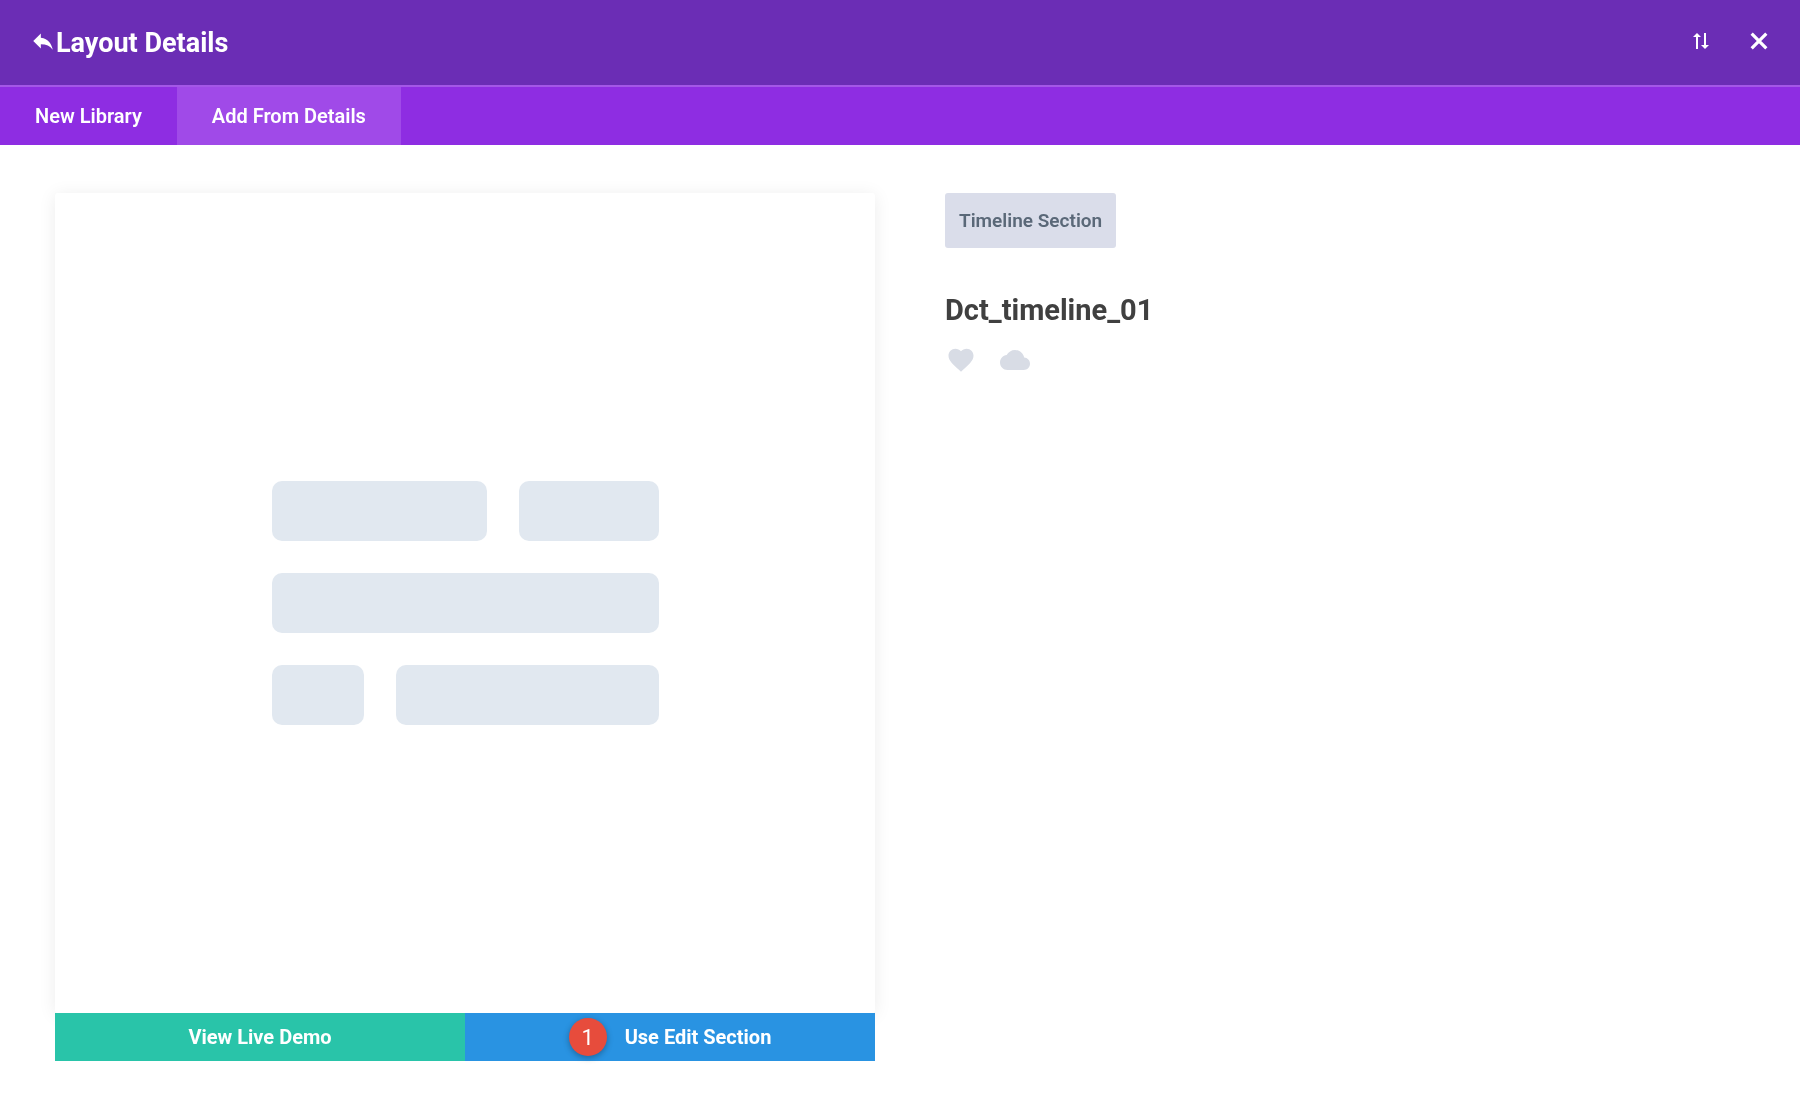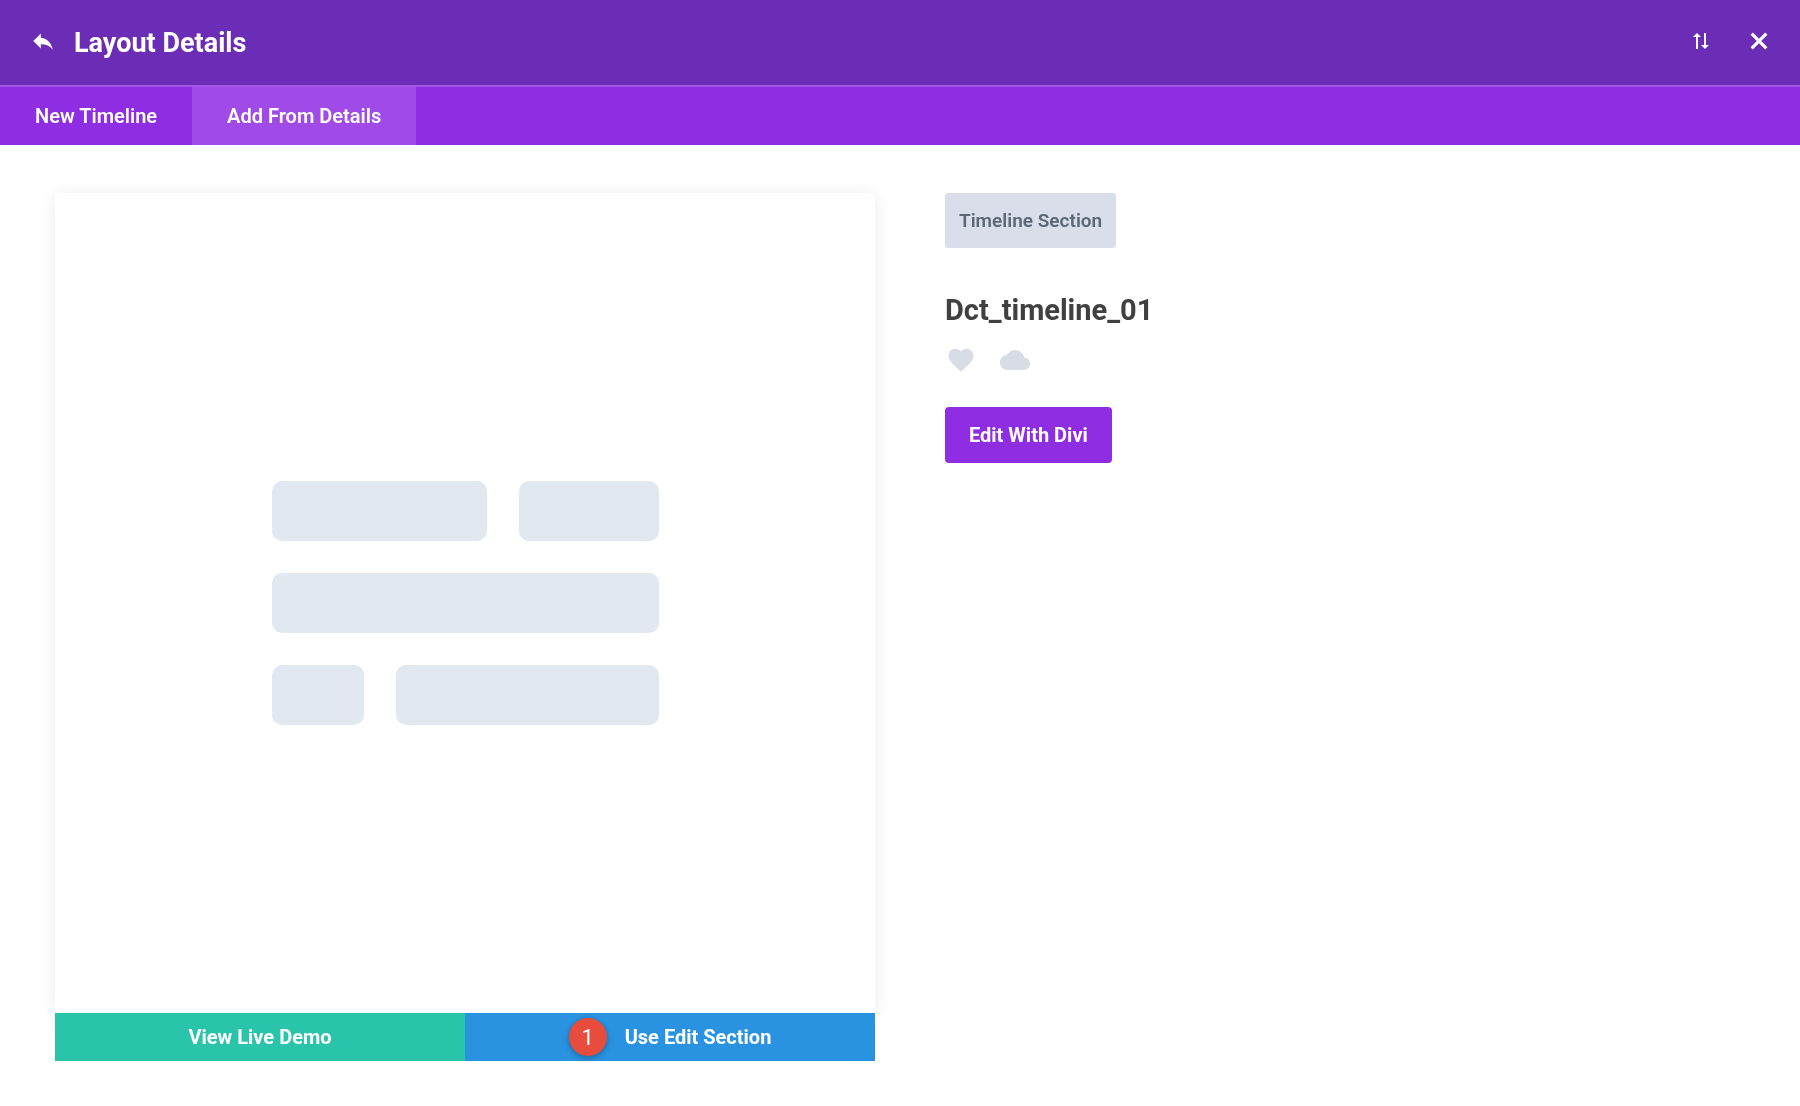--- a/index.html
+++ b/index.html
@@ -18,21 +18,20 @@
       background: #6b2db5;
       height: 85px;
       display: flex;
       align-items: center;
       justify-content: space-between;
       padding: 0 30px;
     }
     .header-left {
       display: flex;
       align-items: center;
-      gap: 18px;
     }
     .back-icon {
       color: #ffffff;
       cursor: pointer;
     }
     .header-title {
       color: #ffffff;
       font-size: 27px;
       font-weight: 700;
     }
@@ -201,21 +200,21 @@
     </span>
     <span class="close-icon">
       <svg width="22" height="22" viewBox="0 0 24 24" fill="none" stroke="currentColor" stroke-width="3.5">
         <path d="M4 4l16 16M20 4L4 20"></path>
       </svg>
     </span>
   </div>
 </div>
 
 <div class="tabs">
-  <div class="tab">New Timeline</div>
+  <div class="tab">New Library</div>
   <div class="tab active">Add From Details</div>
 </div>
 
 <div class="content">
   <div class="preview-column">
     <div class="preview-card">
       <div class="skeleton-wrap">
         <div class="skeleton-row">
           <div class="skeleton-box sk-a"></div>
           <div class="skeleton-box sk-b"></div>
@@ -246,15 +245,14 @@
         <svg width="32" height="30" viewBox="0 0 24 24" fill="currentColor">
           <path d="M12 21.35l-1.45-1.32C5.4 15.36 2 12.28 2 8.5 2 5.42 4.42 3 7.5 3c1.74 0 3.41.81 4.5 2.09C13.09 3.81 14.76 3 16.5 3 19.58 3 22 5.42 22 8.5c0 3.78-3.4 6.86-8.55 11.54L12 21.35z"></path>
         </svg>
       </span>
       <span class="meta-icon">
         <svg width="40" height="30" viewBox="0 0 24 24" fill="currentColor">
           <path d="M19.35 10.04C18.67 6.59 15.64 4 12 4 9.11 4 6.6 5.64 5.35 8.04 2.34 8.36 0 10.91 0 14c0 3.31 2.69 6 6 6h13c2.76 0 5-2.24 5-5 0-2.64-2.05-4.78-4.65-4.96z"></path>
         </svg>
       </span>
     </div>
-    <div class="edit-btn">Edit With Divi</div>
   </div>
 </div>
 
 </body></html>

